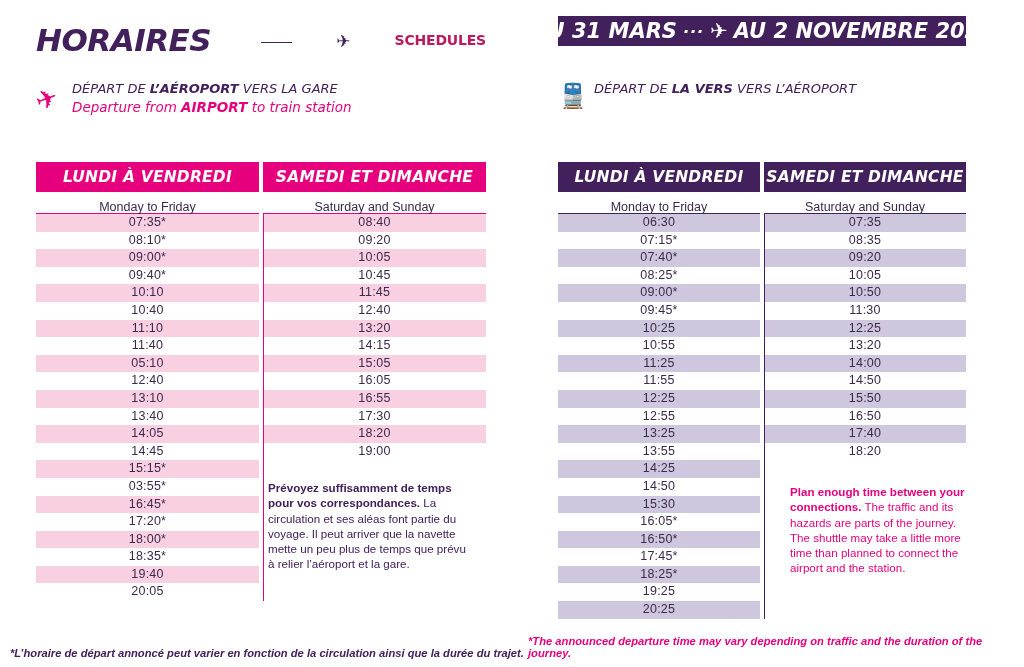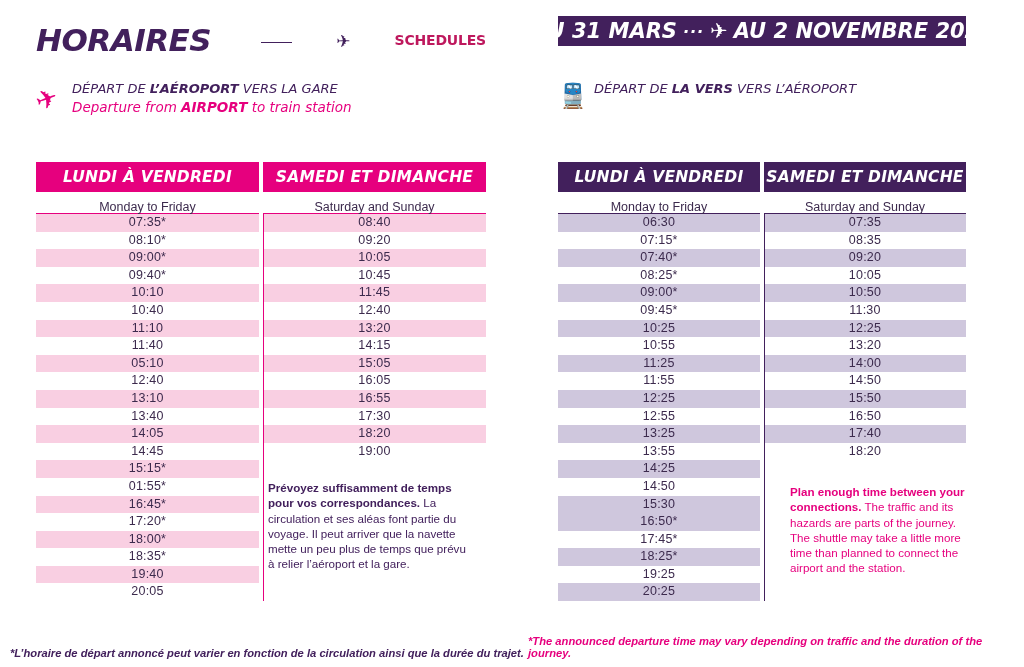--- a/index.html
+++ b/index.html
@@ -319,21 +319,21 @@
           <div class="cell">10:40</div>
           <div class="cell alt">11:10</div>
           <div class="cell">11:40</div>
           <div class="cell alt">05:10</div>
           <div class="cell">12:40</div>
           <div class="cell alt">13:10</div>
           <div class="cell">13:40</div>
           <div class="cell alt">14:05</div>
           <div class="cell">14:45</div>
           <div class="cell alt">15:15*</div>
-          <div class="cell">01:55*</div>
+          <div class="cell">03:55*</div>
           <div class="cell alt">16:45*</div>
           <div class="cell">17:20*</div>
           <div class="cell alt">18:00*</div>
           <div class="cell">18:35*</div>
           <div class="cell alt">19:40</div>
           <div class="cell">20:05</div>
         </div>
       <div class="tcol" id="left-weekend">
         <div class="vdiv" style="left:0;"></div>
       <div class="cell alt">08:40</div>
@@ -375,20 +375,21 @@
           <div class="cell">10:55</div>
           <div class="cell alt">11:25</div>
           <div class="cell">11:55</div>
           <div class="cell alt">12:25</div>
           <div class="cell">12:55</div>
           <div class="cell alt">13:25</div>
           <div class="cell">13:55</div>
           <div class="cell alt">14:25</div>
           <div class="cell">14:50</div>
           <div class="cell alt">15:30</div>
+          <div class="cell">16:05*</div>
           <div class="cell alt">16:50*</div>
           <div class="cell">17:45*</div>
           <div class="cell alt">18:25*</div>
           <div class="cell">19:25</div>
           <div class="cell alt">20:25</div>
         </div>
       <div class="tcol" id="right-weekend">
         <div class="vdiv" style="left:0;"></div>
       <div class="cell alt">07:35</div>
           <div class="cell">08:35</div>

